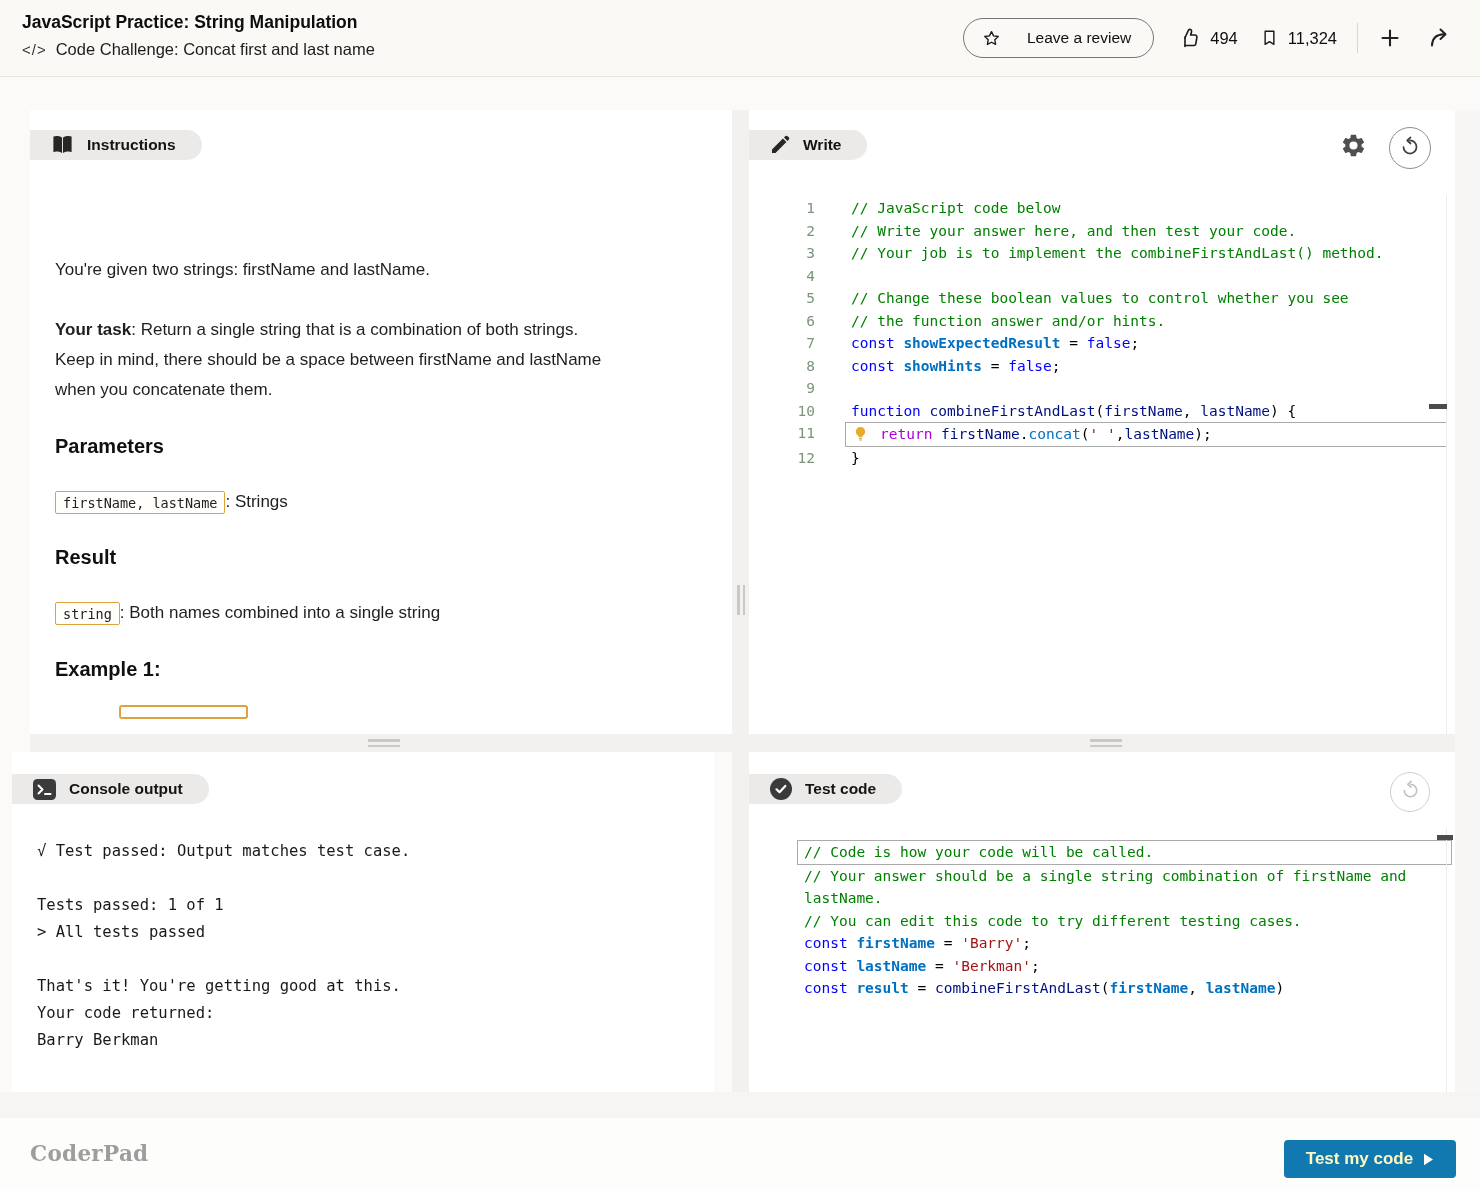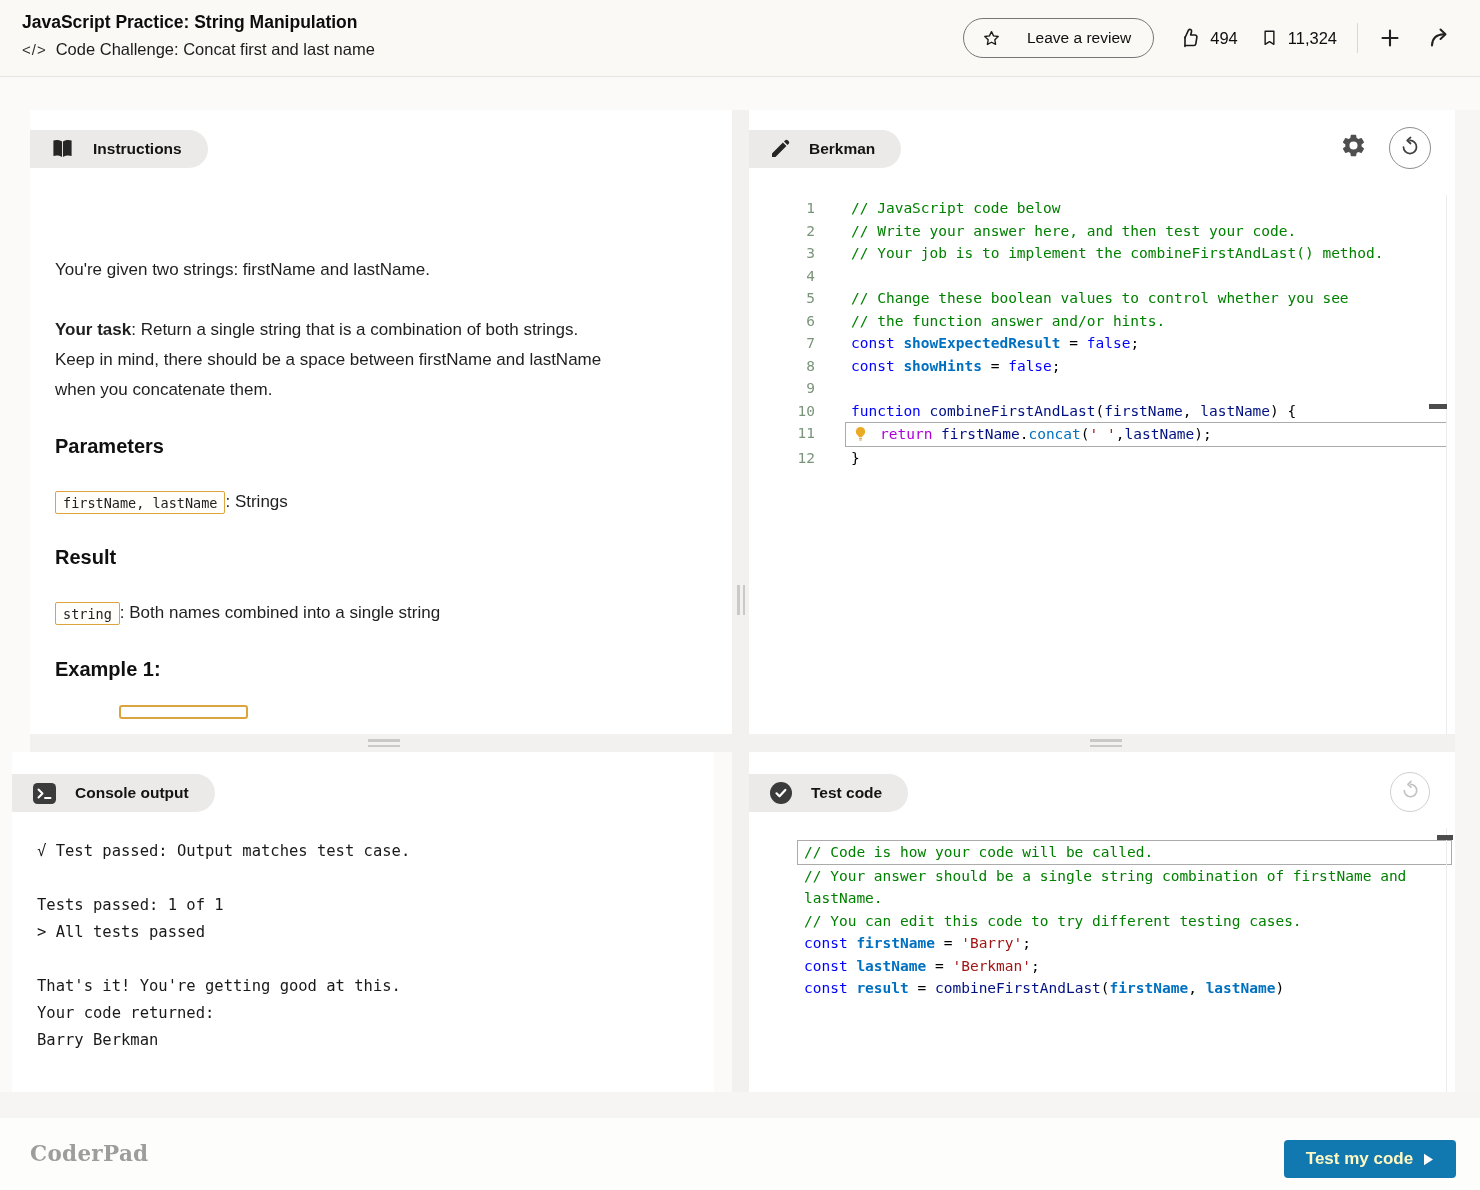--- a/index.html
+++ b/index.html
@@ -33,22 +33,22 @@
   .handle-h { position:absolute; top:739px; width:32px; display:flex; flex-direction:column; gap:3px; cursor:row-resize; }
   .handle-h i { height:2.5px; width:32px; background:#c9c9c9; }
   #handle-h-left { left:368px; } #handle-h-right { left:1090px; }
 
   .panel { position:absolute; background:#fff; overflow:hidden; }
   #panel-instructions { left:30px;  top:110px; width:702px; height:624px; }
   #panel-answer       { left:749px; top:110px; width:706px; height:624px; }
   #panel-console      { left:12px;  top:752px; width:702px; height:340px; }
   #panel-test         { left:749px; top:752px; width:706px; height:340px; }
 
-  .tab { position:absolute; left:0; top:20px; height:38px; background:#ebeae8;
-    border-radius:0 19px 19px 0; display:flex; align-items:center; gap:19px;
+  .tab { position:absolute; left:0; top:20px; height:30px; background:#ebeae8;
+    border-radius:0 19px 19px 0; display:flex; align-items:center; gap:13px;
     padding:0 26px 0 21px; font-size:15.5px; font-weight:700; color:#141414; }
   #panel-console .tab, #panel-test .tab { top:22px; }
 
   .settings-btn { position:absolute; left:591px; top:22px; background:none; border:none; padding:0; cursor:pointer; }
   .reset-btn { position:absolute; left:640px; top:17px; width:42px; height:42px; border-radius:50%;
     border:1px solid #8e8e8e; background:#fff; display:flex; align-items:center; justify-content:center;
     color:#3f3f3f; cursor:pointer; }
   #panel-test .reset-btn { left:641px; top:20px; width:40px; height:40px; border-color:#d0d0d0; color:#c2c2c2; }
 
   
@@ -190,21 +190,21 @@
   </div>
 </div>
 
 <div class="panel" id="panel-answer">
   <div class="tab">
     <span class="icon-plain">
       <svg width="20" height="20" viewBox="0 0 20 20">
           <path fill="#262626" d="M2 14.5L12.9 3.6l3.5 3.5L5.5 18H2zM14 2.5l1.2-1.2c.7-.7 1.8-.7 2.5 0l1 1c.7.7.7 1.8 0 2.5L17.5 6z"></path>
         </svg>
     </span>
-    <span>Berkman</span>
+    <span>Write</span>
   </div>
   <button class="settings-btn">
     <span>
       <svg width="27" height="27" viewBox="0 0 24 24">
           <path fill="#4f4f4f" d="M19.14 12.94c.04-.31.06-.62.06-.94s-.02-.63-.06-.94l2.03-1.58a.5.5 0 0 0 .12-.64l-1.92-3.32a.5.5 0 0 0-.61-.22l-2.39.96a7.3 7.3 0 0 0-1.62-.94l-.36-2.54a.5.5 0 0 0-.5-.42h-3.84a.5.5 0 0 0-.5.42l-.36 2.54c-.59.24-1.12.56-1.62.94l-2.39-.96a.5.5 0 0 0-.61.22L2.65 8.84a.5.5 0 0 0 .12.64l2.03 1.58c-.04.31-.06.62-.06.94s.02.63.06.94l-2.03 1.58a.5.5 0 0 0-.12.64l1.92 3.32c.14.24.42.34.61.22l2.39-.96c.5.38 1.03.7 1.62.94l.36 2.54a.5.5 0 0 0 .5.42h3.84a.5.5 0 0 0 .5-.42l.36-2.54a7.3 7.3 0 0 0 1.62-.94l2.39.96c.23.09.5 0 .61-.22l1.92-3.32a.5.5 0 0 0-.12-.64zM12 15.6A3.6 3.6 0 1 1 15.6 12 3.6 3.6 0 0 1 12 15.6z"></path>
         </svg>
     </span>
   </button>
   <button class="reset-btn">
     <span>

